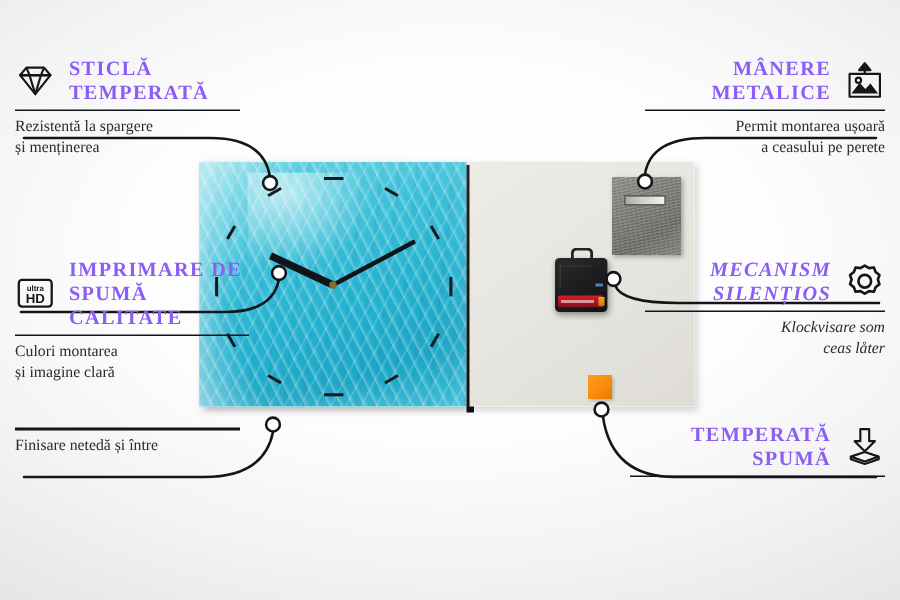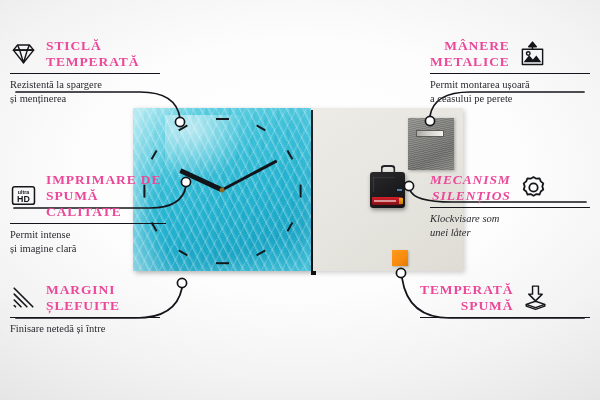--- a/index.html
+++ b/index.html
@@ -98,38 +98,38 @@
     background:linear-gradient(140deg,#ff9b1f 0%,#f98a0c 60%,#e07a06 100%);
     box-shadow:1px 1px 2px rgba(0,0,0,.22);
   }
 
   
   .leaders { position:absolute; inset:0; pointer-events:none; }
 
   .callout { position:absolute; }
   .callout .head { display:flex; align-items:center; gap:9px; }
   .callout.left .head { justify-content:flex-start; }
-  .callout.right .head { }
+  .callout.right .head { justify-content:flex-end; }
 
   .title {
     font-family:"Liberation Serif", serif;
     font-size:13.5px; font-weight:700; line-height:1.18;
-    letter-spacing:.9px; color:#ec4899; white-space:pre-line;
+    letter-spacing:.9px; color:#8b5cf6; white-space:pre-line;
   }
   .callout.left .title { text-align:left; }
   .callout.right .title { text-align:right; }
 
   .rule { height:1.6px; background:#14151a; margin-top:3px; }
 
   .desc {
     font-size:10.5px; line-height:1.30; color:#2a2b30;
     margin-top:4px; white-space:pre-line;
     font-family:"Liberation Serif", serif;
   }
-  .callout.right .desc { }
+  .callout.right .desc { text-align:right; }
 
   .ico { width:27px; height:27px; flex:0 0 27px; display:block; }
 
   
   #c-glass   { left:10px;  top:38px;  width:150px; }
   #c-print   { left:10px;  top:172px; width:156px; }
   #c-edges   { left:10px;  top:282px; width:150px; }
   #c-handles { left:430px; top:38px;  width:160px; }
   #c-mech    { left:430px; top:172px; width:160px;font-style:italic; }
   #c-spacer  { left:420px; top:282px; width:170px; }
@@ -222,37 +222,25 @@
     <div class="head">
       <svg class="ico" viewBox="0 0 32 32">
         <rect x="3" y="5.5" width="26" height="21" rx="2.6" fill="none" stroke="#15161a" stroke-width="1.8"></rect>
         <text x="16" y="14" font-family="Liberation Sans, sans-serif" font-size="6.2" font-weight="700" fill="#15161a" text-anchor="middle">ultra</text>
         <text x="16" y="23.4" font-family="Liberation Sans, sans-serif" font-size="10.5" font-weight="700" fill="#15161a" text-anchor="middle">HD</text>
       </svg>
       <div class="title">IMPRIMARE DE
 SPUMĂ CALITATE</div>
     </div>
     <div class="rule"></div>
-    <div class="desc">Permit intense
+    <div class="desc">Culori montarea
 și imagine clară</div>
   </div>
 
   <div class="callout left" id="c-edges">
-    <div class="head">
-      <svg class="ico" viewBox="0 0 32 32">
-        <g stroke="#15161a" stroke-width="1.9" stroke-linecap="round">
-          <path d="M5 5 L27 27"></path>
-          <path d="M5 12 L20 27"></path>
-          <path d="M5 19 L13 27"></path>
-          <path d="M5 25.5 L6.5 27"></path>
-        </g>
-      </svg>
-      <div class="title">MARGINI
-ȘLEFUITE</div>
-    </div>
     <div class="rule"></div>
     <div class="desc">Finisare netedă și între</div>
   </div>
 
   <div class="callout right" id="c-handles">
     <div class="head">
       <div class="title">MÂNERE
 METALICE</div>
       <svg class="ico" viewBox="0 0 32 32">
         <g fill="none" stroke="#15161a" stroke-width="1.7" stroke-linejoin="round">
@@ -275,21 +263,21 @@
 SILENȚIOS</div>
       <svg class="ico" viewBox="0 0 32 32">
         <g fill="none" stroke="#15161a" stroke-width="2.1" stroke-linejoin="round">
           <path d="M16 3.6 l3.4 2.0 3.8 -0.5 1.4 3.6 3.0 2.4 -1.2 3.6 1.2 3.6 -3.0 2.4 -1.4 3.6 -3.8 -0.5 -3.4 2.0 -3.4 -2.0 -3.8 0.5 -1.4 -3.6 -3.0 -2.4 1.2 -3.6 -1.2 -3.6 3.0 -2.4 1.4 -3.6 3.8 0.5 Z"></path>
           <circle cx="16" cy="16" r="5"></circle>
         </g>
       </svg>
     </div>
     <div class="rule"></div>
     <div class="desc">Klockvisare som
-unei låter</div>
+ceas låter</div>
   </div>
 
   <div class="callout right" id="c-spacer">
     <div class="head">
       <div class="title">TEMPERATĂ
 SPUMĂ</div>
       <svg class="ico" viewBox="0 0 32 32">
         <g fill="none" stroke="#15161a" stroke-width="1.7" stroke-linejoin="round">
           <path d="M12.5 2.5 H19.5 V12 H24 L16 20 L8 12 H12.5 Z"></path>
           <path d="M16 20.5 L27 24.2 L16 28 L5 24.2 Z"></path>

